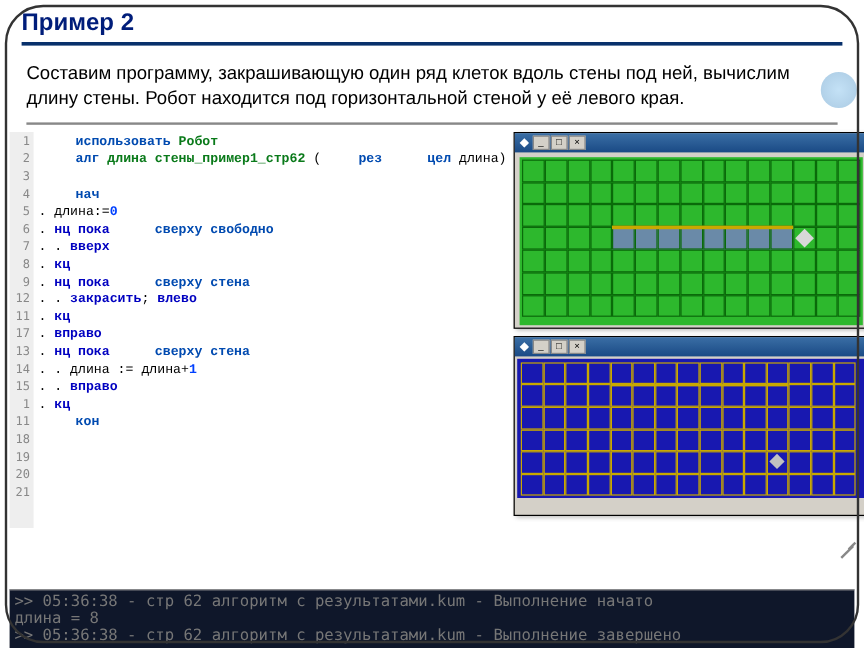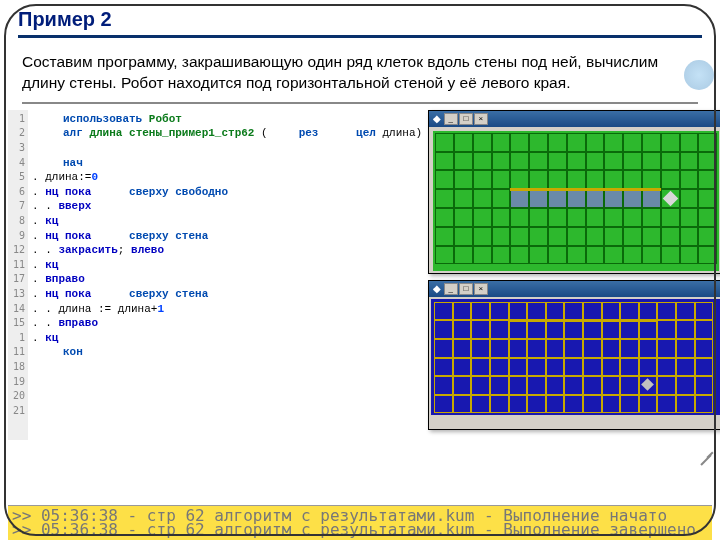--- a/index.html
+++ b/index.html
@@ -27,21 +27,21 @@
   .robot-canvas { background: #2db82d; margin: 4px; position: relative; }
   .grid-cell { position: absolute; border: 1px solid #0a6a0a; }
   .filled { background: #6a8aa8; }
   .robot { background: #d8d8d8; transform: rotate(45deg); }
   .wall-top { position: absolute; height: 3px; background: #c8a800; }
   .env-menu { background: #ece9d8; font-size: 9px; color: #444; padding: 1px 6px; border-bottom: 1px solid #aaa; }
   .env-canvas { background: #1818b0; margin: 2px; position: relative; }
   .env-cell { position: absolute; border: 1px solid #c8a800; }
   .env-wall { position: absolute; height: 2px; background: #c8a800; }
   .env-robot { position: absolute; background: #c0c0c0; transform: rotate(45deg); }
-  .console { position: absolute; bottom: 0; left: 8px; right: 8px; font-family: monospace; font-size: 16px; color: #777; border-top: 1px solid #999; background: #fde047; padding: 3px 4px; line-height: 14px; }
+  .console { position: absolute; bottom: 0; left: 8px; right: 8px; font-family: monospace; font-size: 13px; color: #777; border-top: 1px solid #999; background: #0f172a; padding: 3px 4px; line-height: 14px; }
   .handle { position: absolute; right: 6px; bottom: 78px; width: 22px; height: 22px; }
   .handle::before, .handle::after { content: ""; position: absolute; right: 1px; bottom: 1px; width: 14px; height: 2px; background: #888; transform: rotate(-45deg); }
   .handle::after { width: 8px; right: 0px; bottom: 6px; }
   .logo { position: absolute; right: 6px; top: 60px; width: 30px; height: 30px; background: radial-gradient(#6bb5e8,#2a7ab8); border-radius: 50%; opacity: .4; }
 </style>
 </head>
 <body>
 
 <div class="header">
   <div class="title">Пример 2</div>
@@ -309,16 +309,17 @@
           <div class="env-robot" style="width: 9px; height: 9px; left: 211.6px; top: 81.4px;"></div>
         </div>
     </div>
 
   </div>
   <div class="right" id="rightcol"><div>&nbsp;</div><div>&nbsp;</div><div>&nbsp;</div><div>&nbsp;</div><div>длина=0</div><div>нет</div><div>&nbsp;</div><div>&nbsp;</div><div>нет</div><div>&nbsp;</div><div>&nbsp;</div><div>&nbsp;</div><div>нет</div><div>длина=1</div><div>&nbsp;</div><div>&nbsp;</div><div>&nbsp;</div></div>
 </div>
 
 <div class="console" id="console">
     <div>&gt;&gt; 05:36:38 - стр 62 алгоритм с результатами.kum - Выполнение начато</div>
+    <div>длина = 8</div>
     <div>&gt;&gt; 05:36:38 - стр 62 алгоритм с результатами.kum - Выполнение завершено</div>
   </div>
 <div class="handle"></div>
 <div class="slide-frame"></div>
 
 </body></html>

